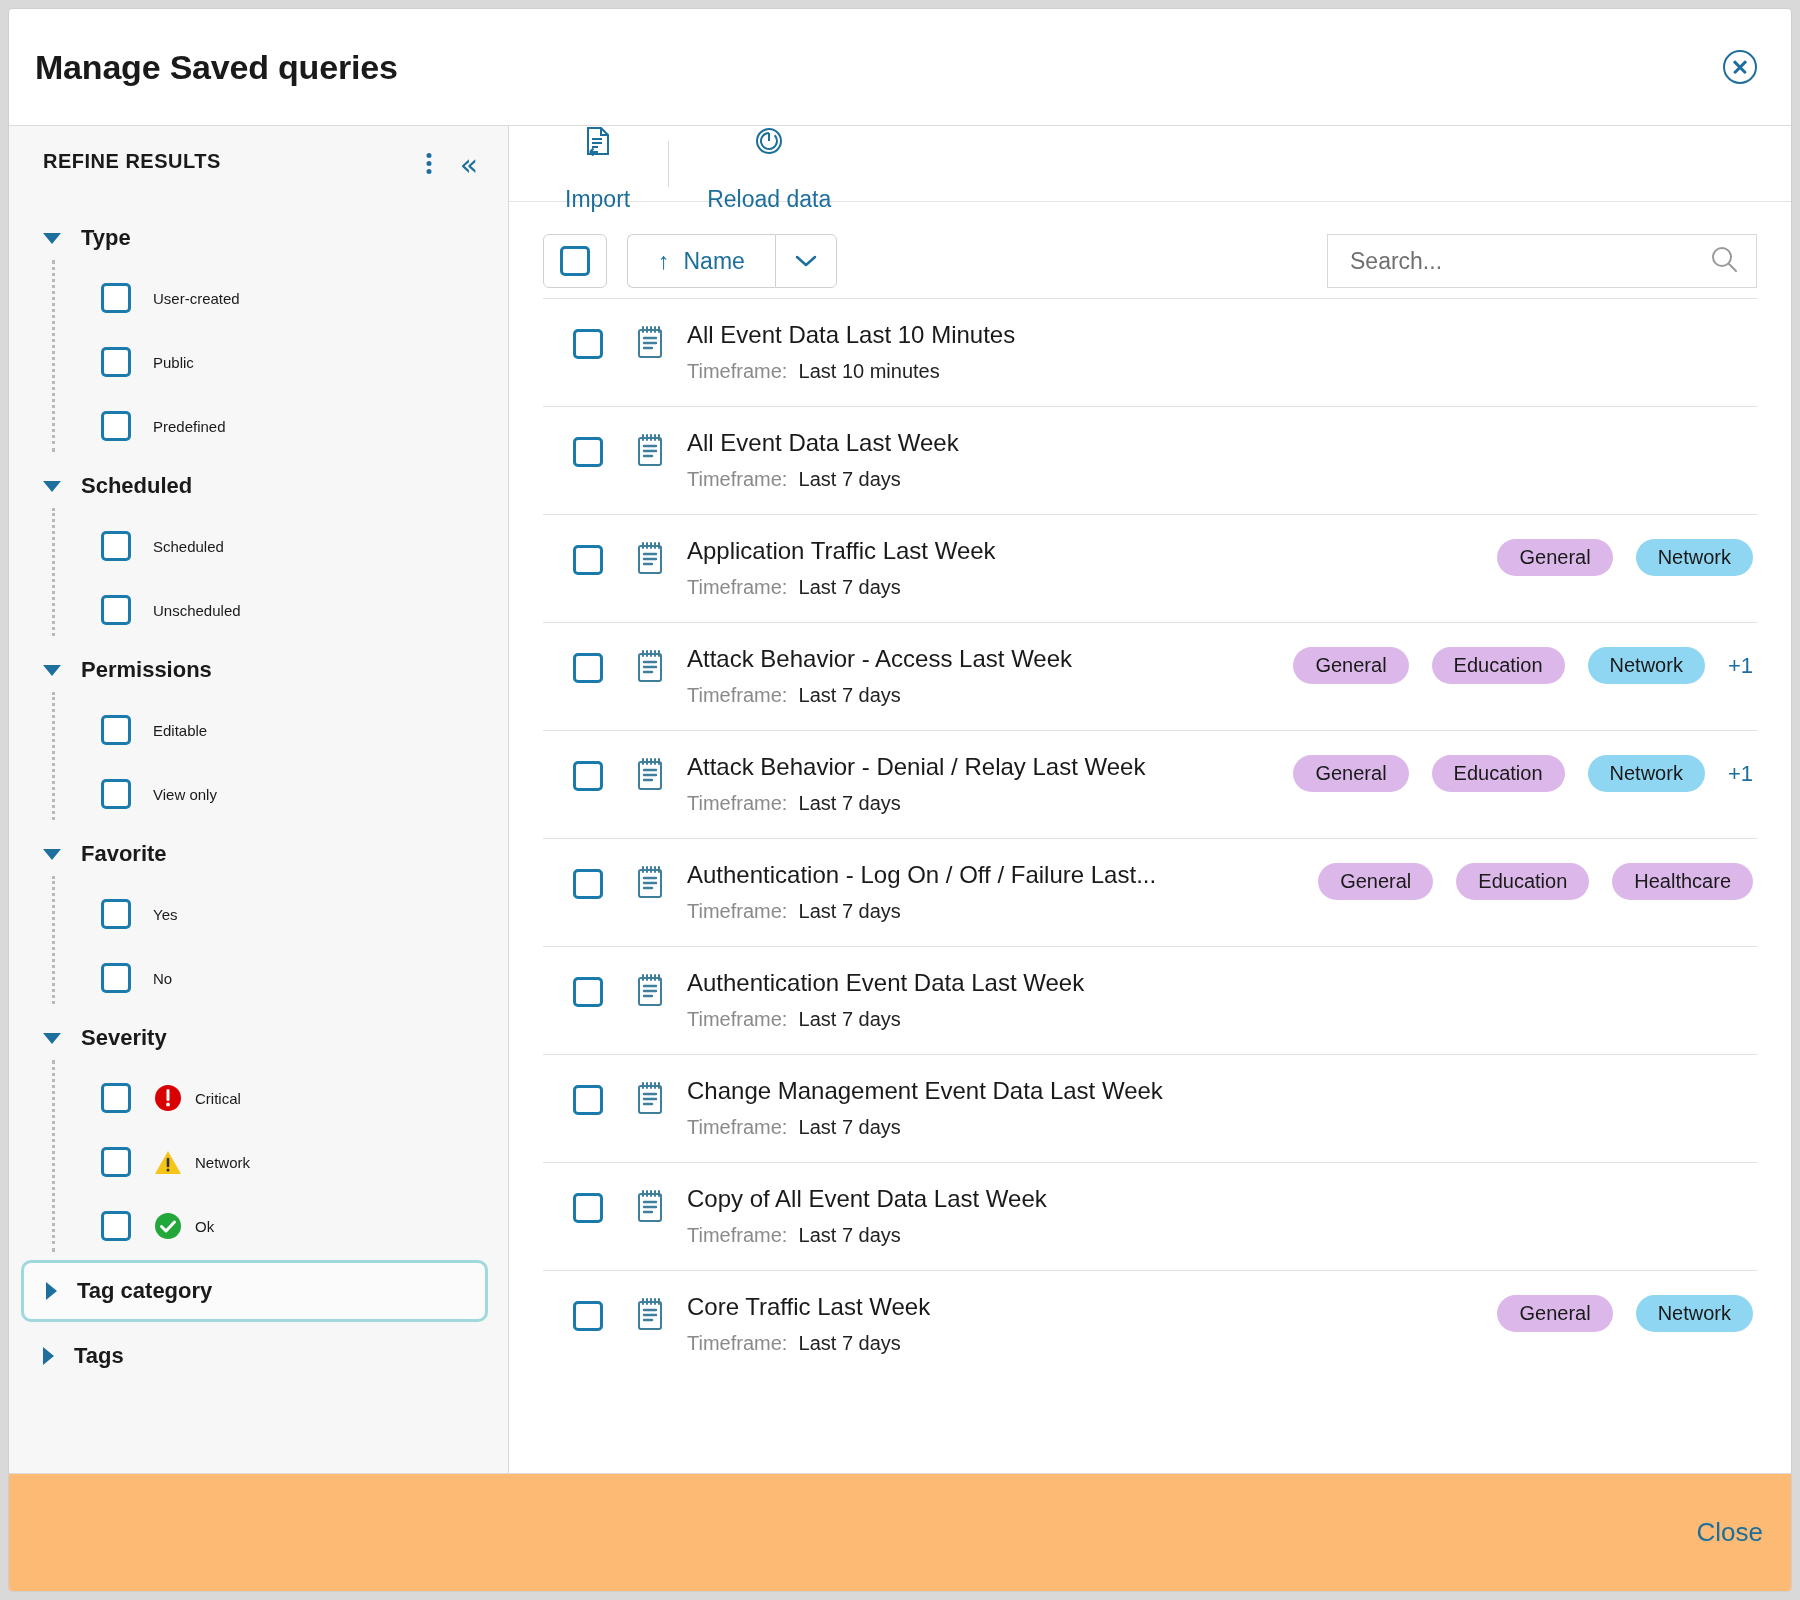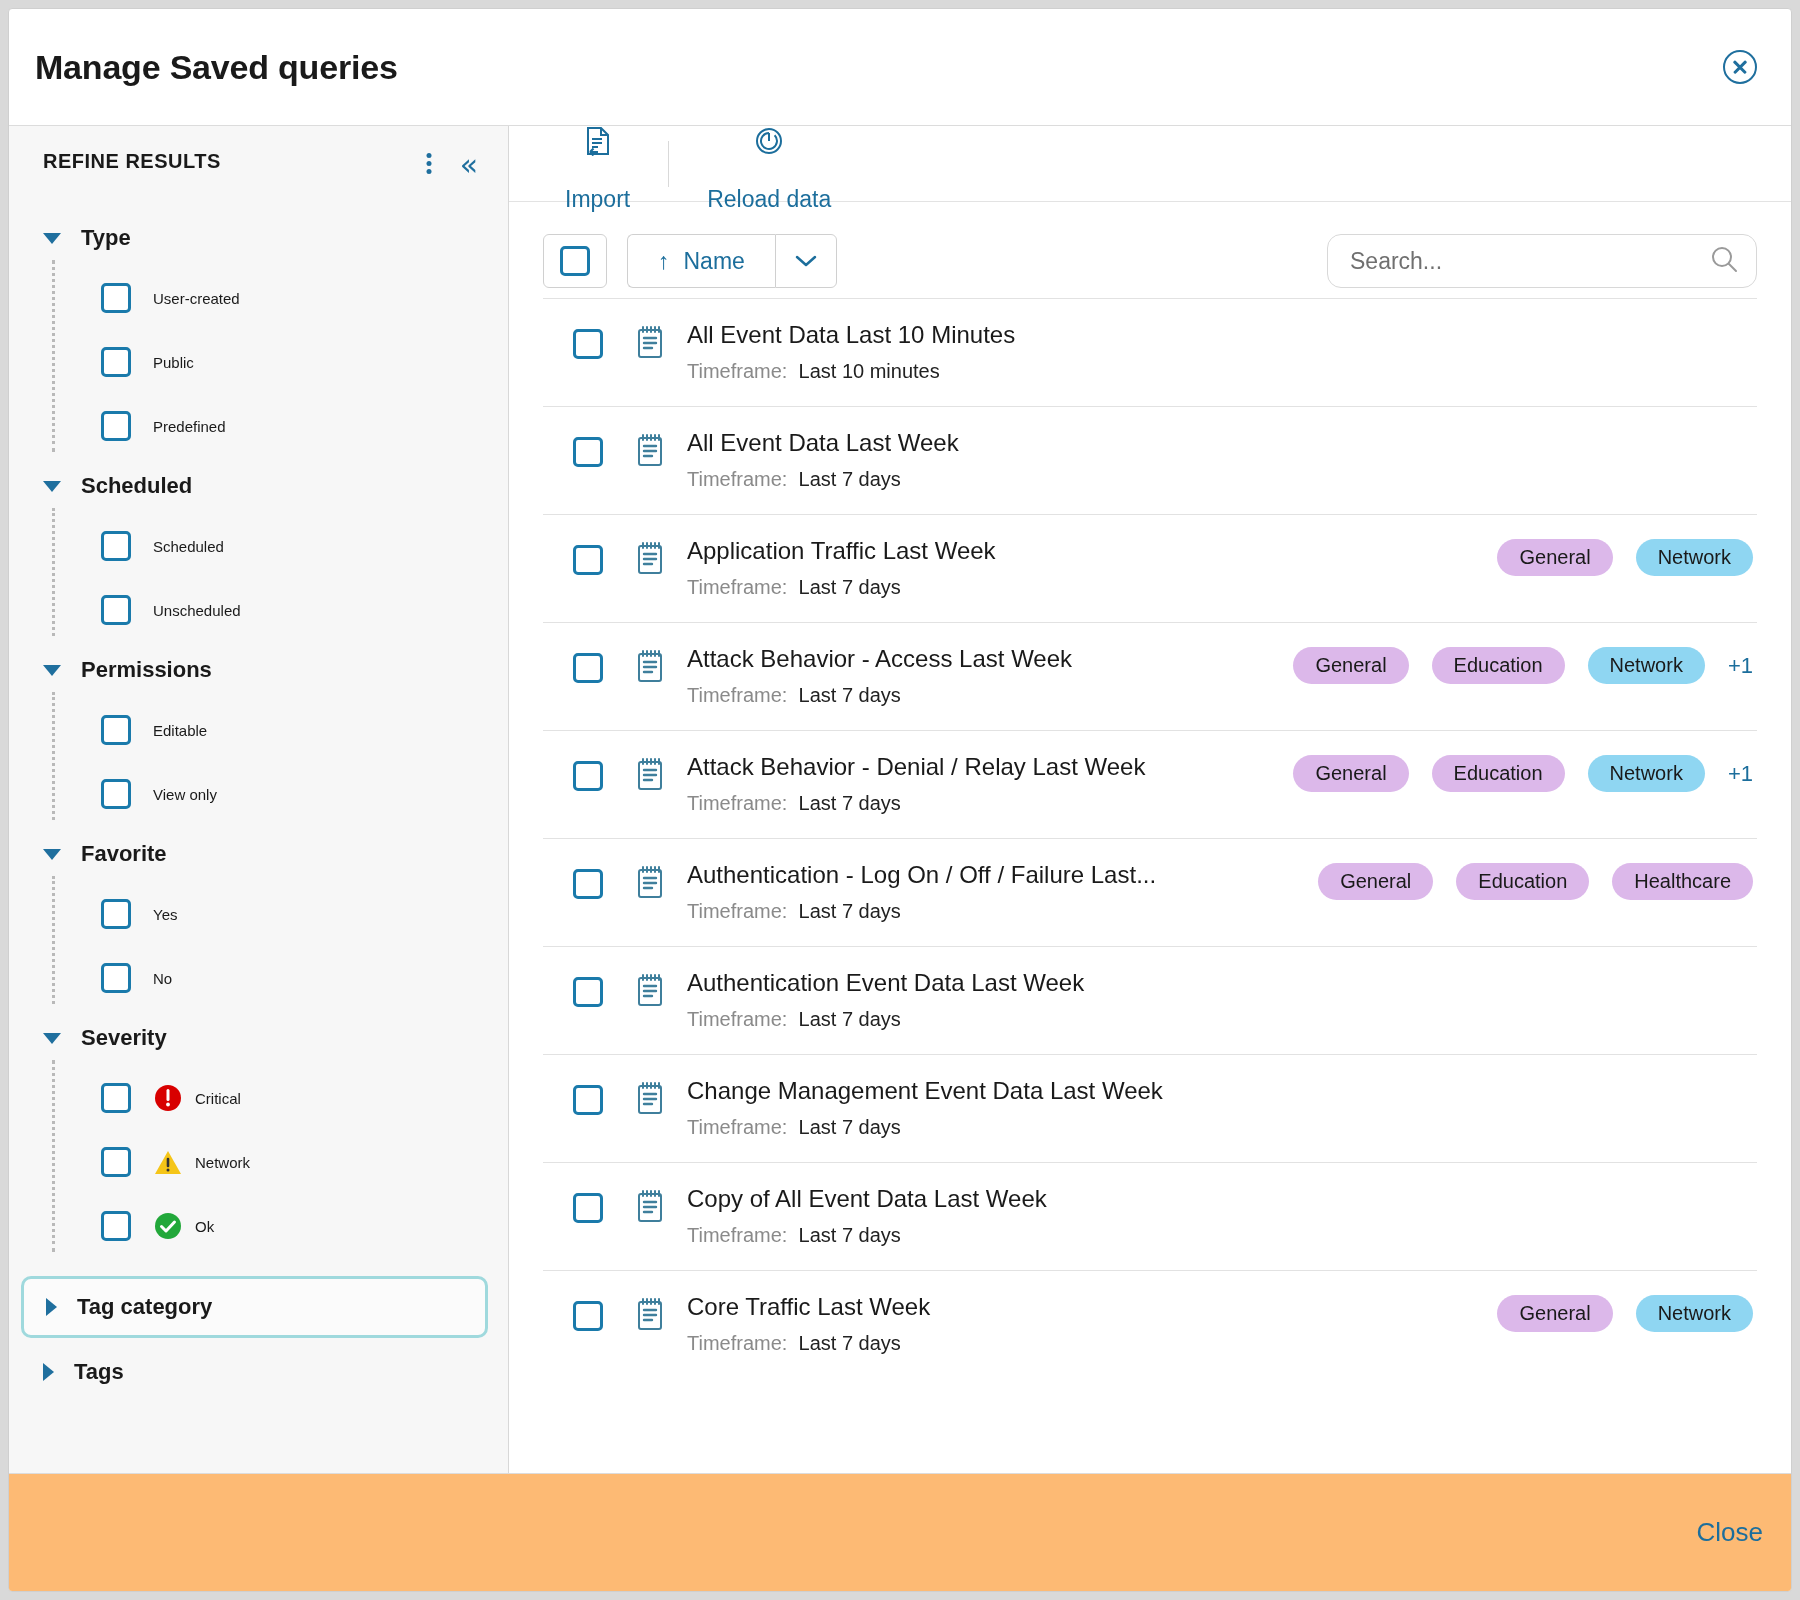--- a/index.html
+++ b/index.html
@@ -181,21 +181,21 @@
   .facet-collapsed {
     display: flex;
     align-items: center;
     height: 56px;
     padding-left: 34px;
     cursor: pointer;
   }
   .facet-collapsed.focused {
     border: 3px solid #9fd9dd;
     border-radius: 10px;
-    margin: 18px 20px 6px 12px;
+    margin: 2px 20px 6px 12px;
     padding-left: 22px;
     height: 62px;
     background: #fbfbfb;
   }
 
   
   .main {
     flex: 1 1 auto;
     display: flex;
     flex-direction: column;
@@ -276,21 +276,21 @@
     border-radius: 0 6px 6px 0;
     background: #fff;
     display: flex; align-items: center; justify-content: center;
     cursor: pointer;
   }
   .search-box {
     margin-left: auto;
     width: 430px;
     height: 54px;
     border: 1px solid #d8d8d8;
-    border-radius: 14px;
+    border-radius: 0;
     background: #fff;
     display: flex; align-items: center;
     padding: 0 16px 0 22px;
   }
   .search-box input {
     flex: 1 1 auto;
     border: none;
     outline: none;
     font-size: 23px;
     color: #3b3b3b;

